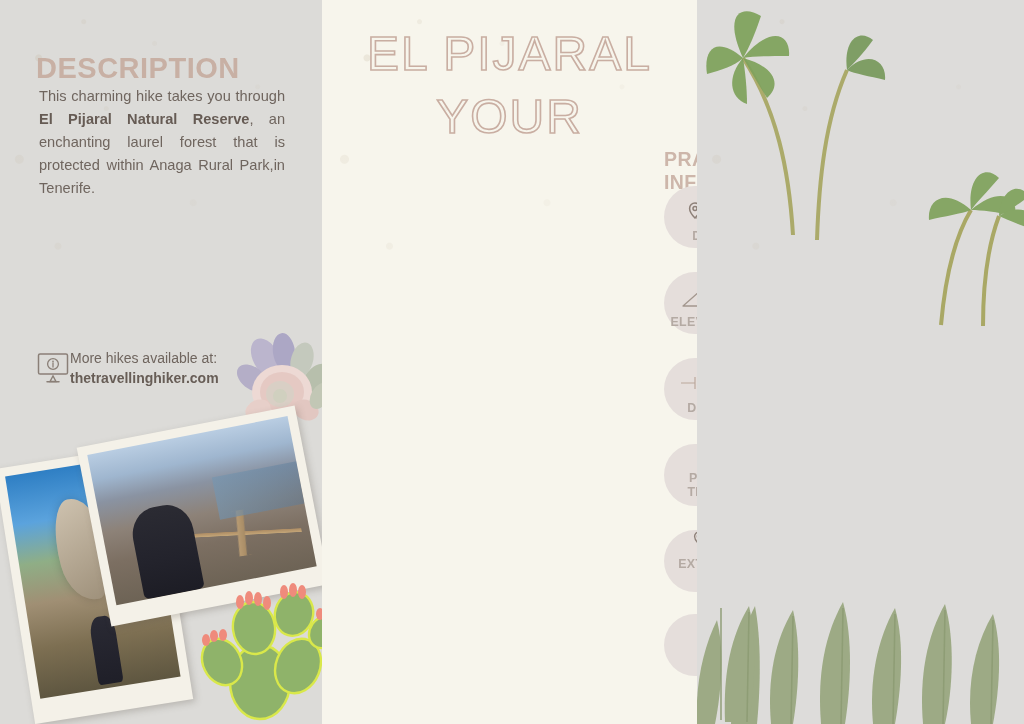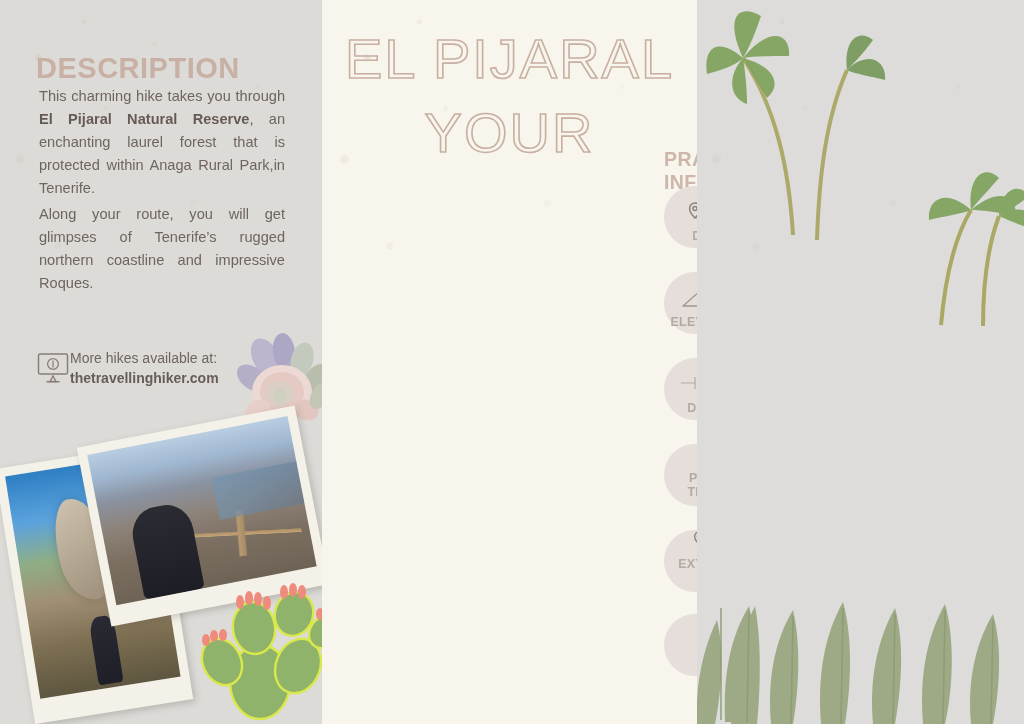--- a/index.html
+++ b/index.html
@@ -69,21 +69,21 @@
   .ph-coast .rail{ position:absolute; right:4%; bottom:16%; width:58%; height:30%;
       background:
         linear-gradient(96deg, transparent 46%, #b79a72 47%, #a98d66 52%, transparent 53%),
         linear-gradient(8deg, transparent 46%, #c2a477 47%, #b08f66 52%, transparent 53%);}
   .ph-coast .fig{ position:absolute; left:14%; bottom:0; width:30%; height:58%;
       background:linear-gradient(180deg,#2b2b33 0%,#23232c 60%,#1d1d25 100%);
       border-radius:42% 42% 10% 10%/32% 32% 6% 6%;}
 
   
   .hike-title { position:absolute; left:0; top:22px; width:375px; text-align:center;
-    font-size:56px; font-weight:normal; letter-spacing:2px; line-height:1.32;
+    font-size:48px; font-weight:normal; letter-spacing:2px; line-height:1.32;
     color:transparent;
     -webkit-text-stroke:1.6px #c9aea2;
     font-family:"Liberation Sans", sans-serif;
   }
   .hike-title span { display:block; }
   .practical-h {
     position:absolute; left:342px; top:148px;
     font-size:19.5px; font-weight:bold; letter-spacing:.4px; color:#cdb6aa;
   }
   .info-row { position:absolute; display:flex; align-items:flex-start; }
@@ -107,21 +107,20 @@
 
 <div class="page">
 
   <div class="panel panel-left">
     <div class="speckle"></div>
 
     <div class="desc-heading">DESCRIPTION</div>
 
     <div class="desc-body">
       <p>This charming hike takes you through <b>El Pijaral Natural Reserve</b>, an enchanting laurel forest that is protected within Anaga Rural Park,in Tenerife.</p>
-      <p>Along your route, you will get glimpses of Tenerife’s rugged northern coastline and impressive Roques.</p>
     </div>
 
     <div class="more-hikes">
       <span class="monitor-ico">
         <svg viewBox="0 0 34 34" width="34" height="34">
           <rect x="2.5" y="3" width="29" height="20" rx="1.6" fill="none" stroke="#8a7f77" stroke-width="1.5"></rect>
           <circle cx="17" cy="13" r="5.4" fill="none" stroke="#8a7f77" stroke-width="1.3"></circle>
           <line x1="17" y1="10.2" x2="17" y2="10.4" stroke="#8a7f77" stroke-width="1.6" stroke-linecap="round"></line>
           <line x1="17" y1="11.8" x2="17" y2="16" stroke="#8a7f77" stroke-width="1.3" stroke-linecap="round"></line>
           <path d="M14 30.5 L17 25 L20 30.5 Z" fill="none" stroke="#8a7f77" stroke-width="1.4"></path>

